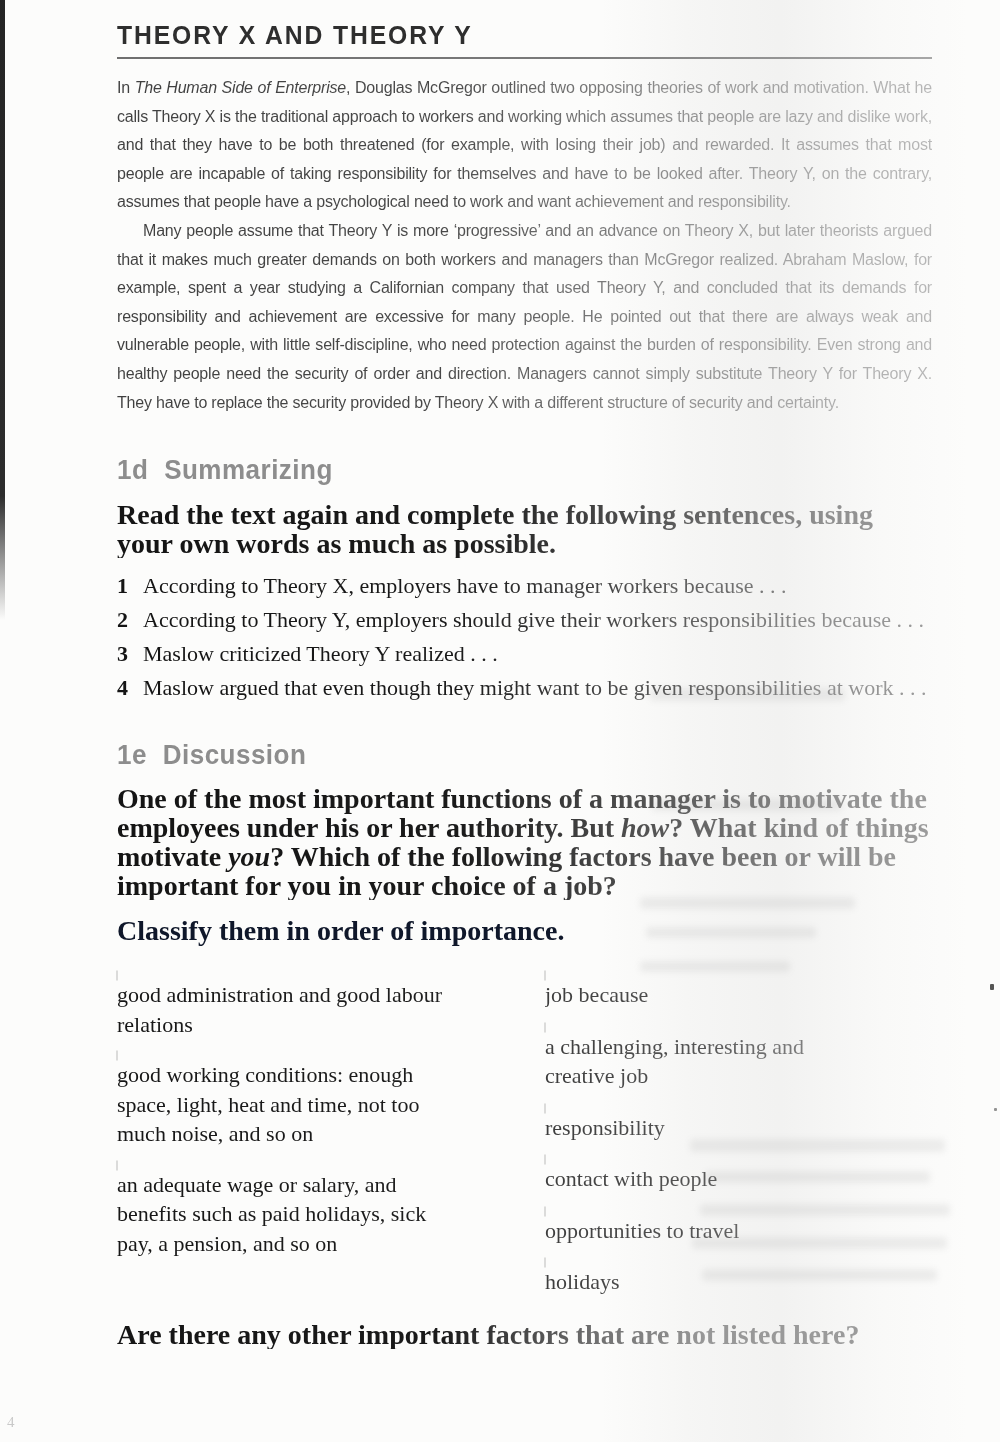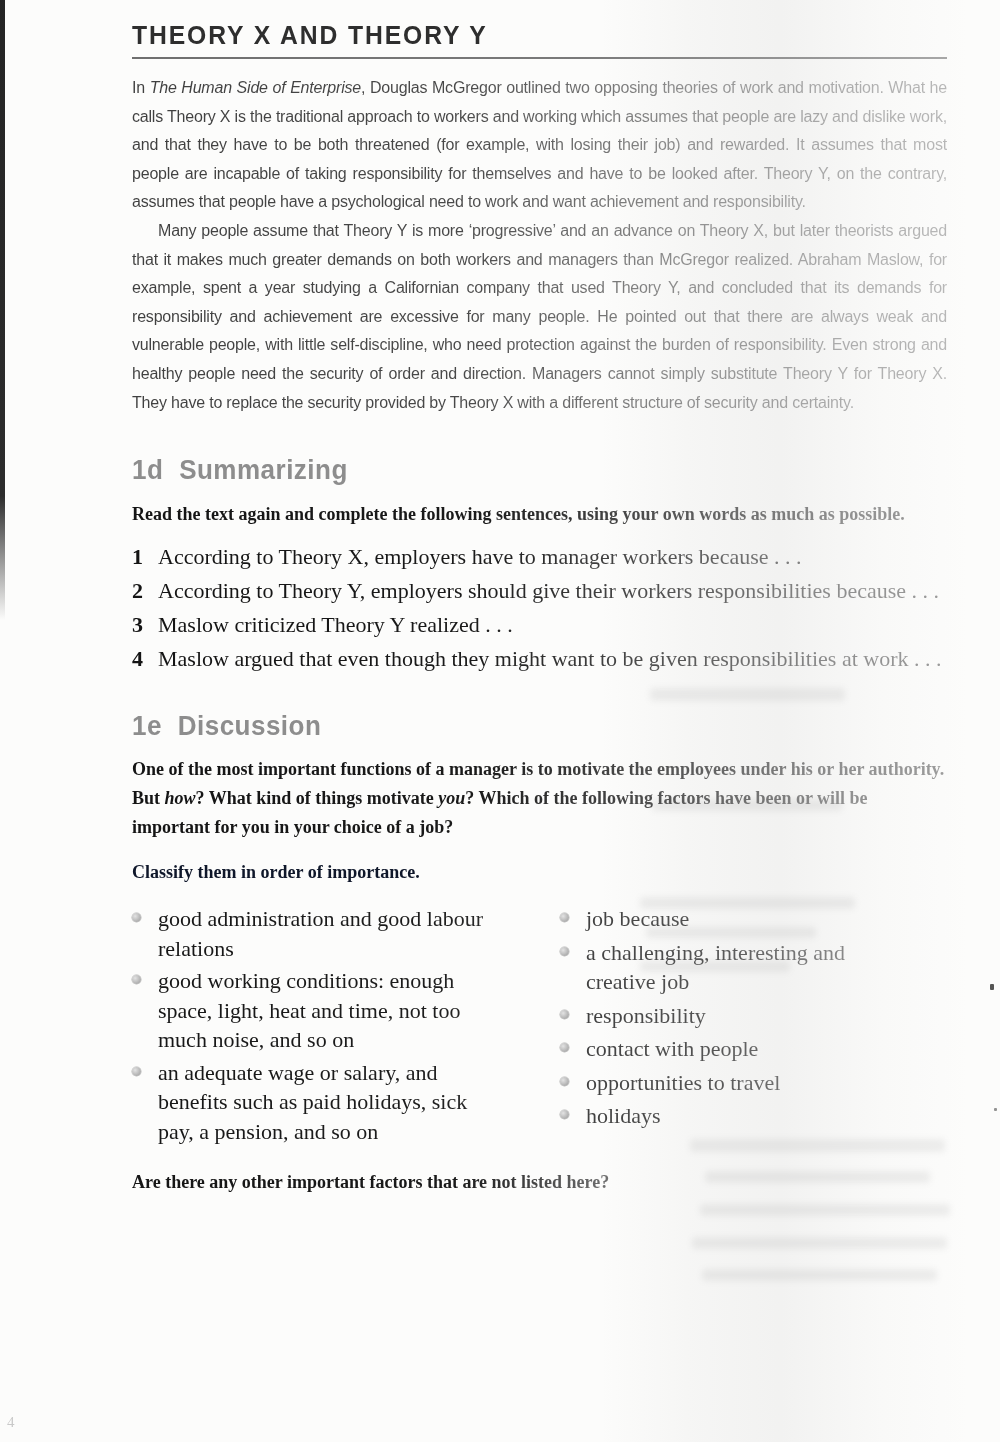--- a/index.html
+++ b/index.html
@@ -30,21 +30,21 @@
     filter:blur(3px);border-radius:4px;pointer-events:none;
   }
   .speck{position:absolute;background:#2a2a2a;border-radius:1px;}
   .pagenum{
     position:absolute;left:7px;top:1414px;
     font-family:"Liberation Serif",serif;font-size:15px;color:#c9c9c9;
     letter-spacing:6px;
   }
   
   .content{
-    position:absolute;left:132px;top:20px;width:815px;
+    position:absolute;left:117px;top:20px;width:815px;
   }
   
   .title{
     margin:0;
     font-family:"Liberation Sans",sans-serif;
     font-weight:700;font-size:26px;line-height:30px;
     letter-spacing:2px;color:#2e2e2e;
     transform:scaleX(.95);transform-origin:left center;
   }
   .rule{
@@ -91,21 +91,21 @@
     margin:38px 0 0 0;
     font-family:"Liberation Sans",sans-serif;
     font-weight:700;font-size:28px;line-height:30px;
     color:#8d8d8d;letter-spacing:.5px;
     transform:scaleX(.93);transform-origin:left center;
   }
   .sec .secnum{margin-right:17px;}
   
   .serif{
     font-family:"Liberation Serif",serif;
-    font-size:18px;line-height:29px;margin:0;
+    font-size:28px;line-height:29px;margin:0;
   }
   .bold{font-weight:700;}
   .instr{margin-top:15px;}
   .numlist{
     list-style:none;margin:13px 0 0 0;padding:0;
   }
   .numitem{
     display:flex;align-items:flex-start;margin-bottom:5px;
     font-size:22px;line-height:29px;
   }
@@ -113,21 +113,21 @@
   .numitem .txt{flex:1 1 auto;}
   .disc{margin-top:14px;}
   .classify{margin-top:16px;color:#0f172a;}
   
   .factors{display:flex;margin-top:17px;}
   .fcol{list-style:none;margin:0;padding:0;}
   .fcol.colL{width:428px;}
   .fcol.colR{width:387px;}
   .fcol li{
     display:flex;align-items:flex-start;
-    font-size:22px;line-height:29.5px;margin-bottom:3px;
+    font-size:22px;line-height:29.5px;margin-bottom:3px;flex-direction:column;
   }
   .fcol.colR li{margin-bottom:4px;}
   .dot{
     flex:0 0 9px;height:9px;margin:9px 17px 0 0;
     border-radius:50%;
     background:radial-gradient(circle at 35% 35%, #e3e3e3 0%, #b9b9b9 55%, #989898 100%);
     box-shadow:0 0 0 .5px rgba(120,120,120,.5);
   }
   .colL .ftxt{max-width:340px;}
   .colR .ftxt{max-width:302px;}

